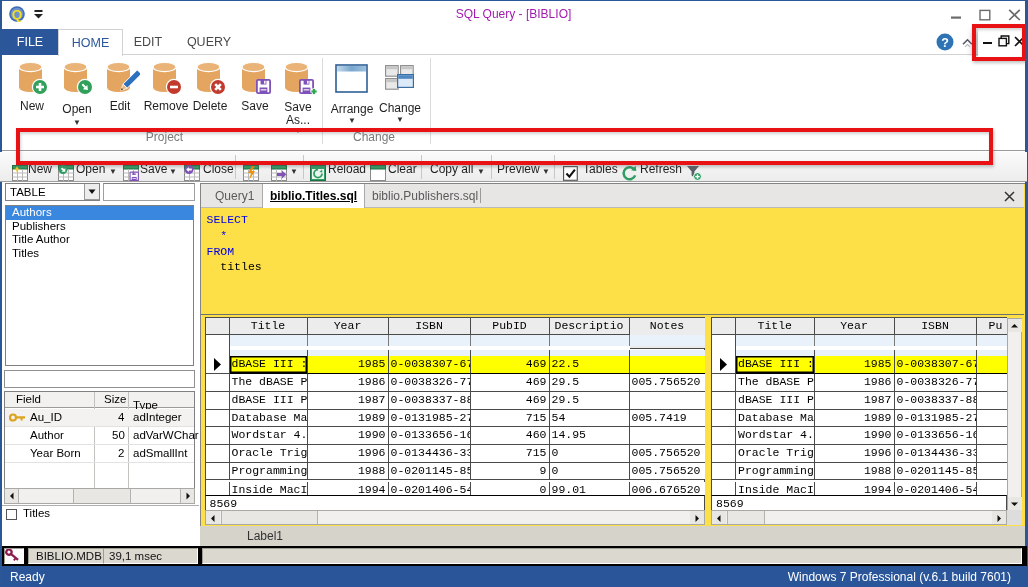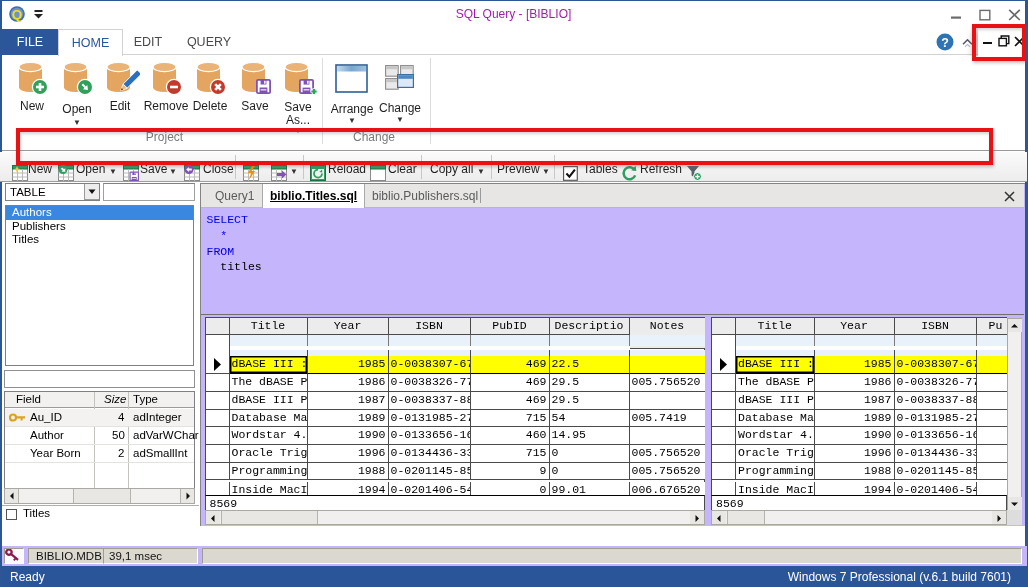--- a/index.html
+++ b/index.html
@@ -25,21 +25,21 @@
 .gsep { position:absolute; top:2px; width:1px; height:86px; background:#dcdcdc; }
 
 #toolbar { position:absolute; left:-2px; top:151px; width:1027px; height:30px; background:linear-gradient(#fbfbfb,#ececec); border-bottom:1px solid #9d9d9d; }
 .tbitem { position:absolute; top:10px; height:20px; font-size:12px; color:#1e1e1e; white-space:nowrap; }
 .tbsep { position:absolute; top:3px; width:1px; height:24px; background:#c8c8c8; }
 .tbico { position:absolute; top:13px; width:16px; height:16px; }
 .dd { font-size:8px; color:#333; }
 
 #leftpanel { position:absolute; left:0px; top:182px; width:198px; height:363px; background:#fff; }
 
-#child { position:absolute; left:198px; top:182px; width:825px; height:343px; background:#c4b5fd; border-left:1.5px solid #848484; border-top:1px solid #848484; }
+#child { position:absolute; left:198px; top:182px; width:825px; height:343px; background:#fde047; border-left:1.5px solid #848484; border-top:1px solid #848484; }
 
 .gh { font-size:11.5px; text-align:center; background:#ececec; border-right:1px solid #4a4a4a; border-bottom:1px solid #4a4a4a; line-height:16px; }
 .gc { font-size:11.5px; line-height:16px; overflow:hidden; white-space:pre; }
 .sb { background:#f1f0ee; border:1px solid #aaa8a4; }
 .sbb { width:14px; height:13px; background:#e9e7e3; }
 .sbt { height:13px; background:#e9e7e3; border-left:1px solid #b5b3af; border-right:1px solid #b5b3af; }
 .spanel { background:#dbd8d0; border:1px solid; border-color:#9f9c92 #fff #fff #9f9c92; font-size:11.5px; color:#111; }
 .redbox { position:absolute; border:4px solid #e81113; box-shadow:1px 2px 3px rgba(100,100,100,.38), inset 1px 2px 3px rgba(110,110,110,.3); }
 </style>
 </head>
@@ -298,28 +298,29 @@
       <div class="abs" style="right:0; top:0; width:15px; height:16px; background:#ededed; border:1px solid #9a9a9a; border-right:none; border-top:none;">
         <svg width="14" height="15" viewBox="0 0 14 15">
             <path d="M3.5,5.5 h7 l-3.5,4.5 z" fill="#111"></path>
           </svg>
       </div>
     </div>
     <div class="abs" style="left:101px; top:0px; width:92px; height:18px; background:#fff; border:1px solid #9f9f9f; border-top-color:#808080;"></div>
     <div class="abs" style="left:3px; top:22px; width:189px; height:161px; background:#fff; border:1px solid #808080; font-size:11.5px; color:#000;">
       <div style="height:13.5px; background:#3a87e0; color:#fff; padding-left:6px;">Authors</div>
       <div style="height:13.5px; padding-left:6px;">Publishers</div>
+      <div style="height:13.5px; padding-left:6px;">Title Author</div>
       <div style="height:13.5px; padding-left:6px;">Titles</div>
     </div>
     <div class="abs" style="left:2px; top:187px; width:191px; height:18px; background:#fff; border:1px solid #909090;"></div>
     <div class="abs" style="left:2px; top:208px; width:191px; height:97px; background:#fff; border:1px solid #808080; border-bottom:none;">
       <div class="abs" style="left:0; top:0; width:189px; height:16px; background:#f2f1ef; border-bottom:1px solid #9d9b97; font-size:11.5px; color:#000;">
         <span class="abs" style="left:11px; top:1px;">Field</span>
-        <span class="abs" style="left:99px; top:1px;font-style:italic;">Size</span>
-        <span class="abs" style="left:128px; top:1px;">Type</span>
+        <span class="abs" style="left:99px; top:1px;">Size</span>
+        <span class="abs" style="left:128px; top:7px;">Type</span>
       </div>
       <div class="abs" style="left:89px; top:0; width:1px; height:97px; background:#c4c2be;"></div>
       <div class="abs" style="left:123px; top:0; width:1px; height:97px; background:#c4c2be;"></div>
       <div class="abs" style="left:0; top:17px; width:189px; height:17px; background:#f3f2f0; font-size:11.5px;">
         <svg class="abs" style="left:4px; top:4px;" width="16" height="9" viewBox="0 0 16 9">
             <circle cx="4" cy="4.5" r="3" fill="none" stroke="#dca41e" stroke-width="2.2"></circle>
             <path d="M7,3.2 h9 v2.4 h-2.4 v2 h-2 v-2 h-4.6 z" fill="#dca41e"></path>
           </svg>
         <span class="abs" style="left:25px; top:2px;">Au_ID</span>
         <span class="abs" style="left:113px; top:2px;">4</span>
@@ -539,21 +540,24 @@
       <div class="abs sbb" style="left:0; top:0;"><svg width="13" height="14" viewBox="0 0 13 14">
             <path d="M3,8.5 L6.5,5 l3.5,3.5 z" fill="#111"></path>
           </svg></div>
       <div class="abs sbb" style="left:0; bottom:0;"><svg width="13" height="14" viewBox="0 0 13 14">
             <path d="M3,5.5 L6.5,9 l3.5,-3.5 z" fill="#111"></path>
           </svg></div>
 
     </div>
     <div class="abs" style="left:806px; top:326px; width:15px; height:15px; background:#ddd;"></div>
   </div>
-  <div id="statusbar" class="abs" style="left:0px; top:545px; width:1025px; height:20px; background:#c4b5fd;">
+  <div id="label1strip" class="abs" style="left:198px; top:525px; width:825px; height:20px; background:#d6d3cb;">
+    <div class="abs" style="left:47px; top:3px; font-size:12px; color:#333;">Label1</div>
+  </div>
+  <div id="statusbar" class="abs" style="left:0px; top:545px; width:1025px; height:20px; background:#000000;">
     <div class="abs spanel" style="left:2px; top:2px; width:20px; height:16px; background:#fbfbfb;">
       <svg width="18" height="14" viewBox="0 0 18 14">
           <g transform="rotate(40 5 4)">
             <circle cx="3.6" cy="4" r="2.6" fill="none" stroke="#8c1a4e" stroke-width="2.2"></circle>
             <path d="M6.2,3 h9.4 v2.2 h-2 v2 h-1.9 v-2 h-5.5 z" fill="#8c1a4e"></path>
           </g>
         </svg>
     </div>
     <div class="abs spanel" style="left:26px; top:2px; width:76px; height:16px;">
         <span style="position:absolute; left:7px; top:1px;">BIBLIO.MDB</span>

